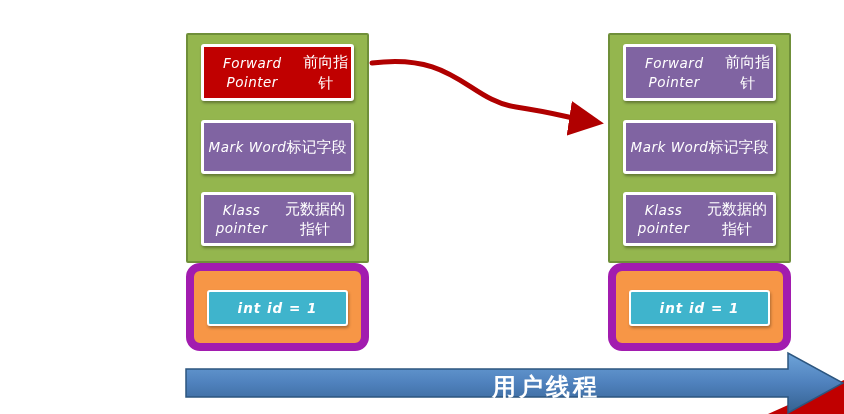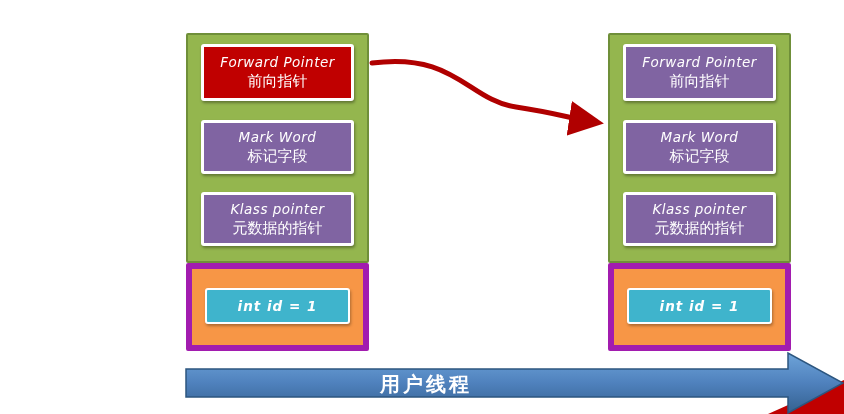--- a/index.html
+++ b/index.html
@@ -15,46 +15,46 @@
   .obj-column{position:absolute;top:33px;width:183px;}
   .obj-column.left{left:186px;}
   .obj-column.right{left:608px;}
   .obj-green{
     position:relative;width:100%;height:230px;box-sizing:border-box;
     background:#94b64e;border:2px solid #6f8f39;border-radius:2px;
   }
   .field{
     position:absolute;left:13px;right:13px;box-sizing:border-box;
     border:3px solid #fff;border-radius:3px;
-    display:flex;flex-direction:column;justify-content:center;align-items:center;
+    display:flex;flex-direction:row;justify-content:center;align-items:center;
     color:#fff;text-align:center;line-height:1.35;
     box-shadow:1px 2px 3px rgba(0,0,0,.35);
   }
   .field .en{font-size:13.5px;font-style:italic;letter-spacing:.5px;}
   .field .zh{font-size:15px;font-weight:normal;}
   .field.red{background:#c00000;}
   .field.purple{background:#8064a2;}
   .f1{top:9px;height:57px;}
   .f2{top:85px;height:54px;}
   .f3{top:157px;height:54px;align-items:center;}
   .obj-orange{
     position:relative;width:100%;height:88px;box-sizing:border-box;margin-top:0px;
-    background:#f79646;border:6px solid #a21caf;border-radius:2px;
+    background:#f79646;border:8px solid #a21caf;border-radius:14px;
   }
   .value-box{
     position:absolute;left:13px;right:13px;top:19px;height:36px;box-sizing:border-box;
     background:#3fb4cc;border:2.5px solid #fff;border-radius:3px;
     display:flex;justify-content:center;align-items:center;
     color:#fff;font-size:13.5px;font-style:italic;font-weight:bold;letter-spacing:1px;
     box-shadow:1px 2px 3px rgba(0,0,0,.3);
   }
   svg.overlay{position:absolute;left:0;top:0;pointer-events:none;}
   .user-thread-label{
-    position:absolute;left:380px;top:371px;width:220px;text-align:left;
-    color:#fff;font-size:20px;font-weight:bold;letter-spacing:3px;
+    position:absolute;left:380px;top:371px;width:220px;text-align:right;
+    color:#fff;font-size:24px;font-weight:bold;letter-spacing:3px;
   }
 </style>
 </head>
 <body>
 
 <div class="canvas">
 
 
   <div class="obj-column left">
     <div class="obj-green">

